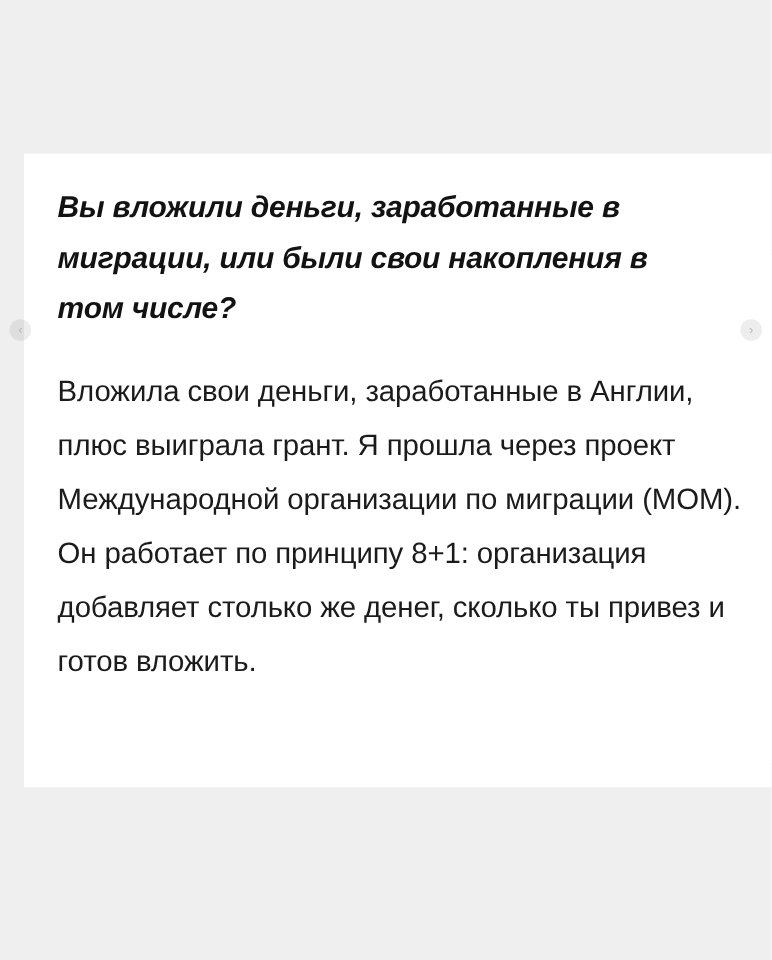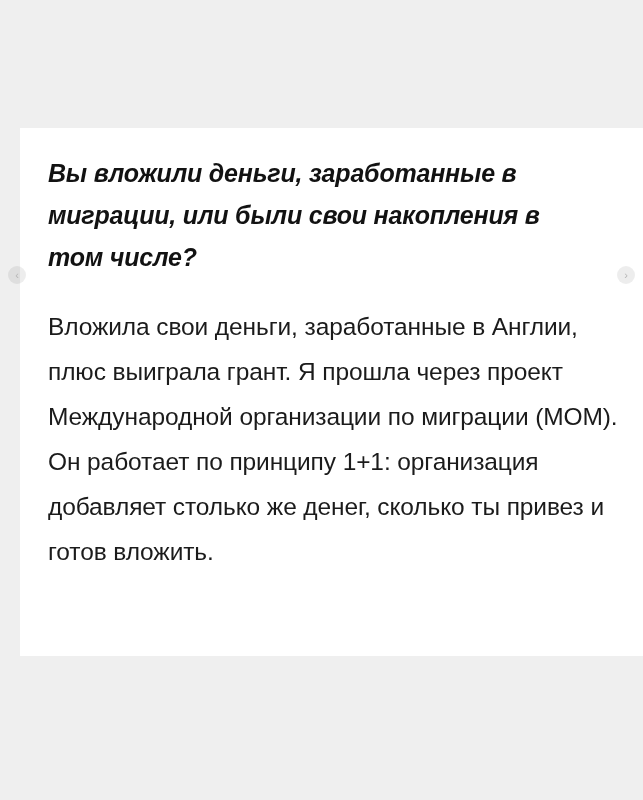--- a/index.html
+++ b/index.html
@@ -86,21 +86,21 @@
   }
 </style>
 </head>
 <body>
 
 <div class="screen">
 
   <div class="card">
     <div class="content">
       <p class="question">Вы вложили деньги, заработанные в миграции, или были свои накопления в том числе?</p>
-      <p class="answer">Вложила свои деньги, заработанные в Англии, плюс выиграла грант. Я прошла через проект Международной организации по миграции (МОМ). Он работает по принципу 1+1: организация добавляет столько же денег, сколько ты привез и готов вложить.</p>
+      <p class="answer">Вложила свои деньги, заработанные в Англии, плюс выиграла грант. Я прошла через проект Международной организации по миграции (МОМ). Он работает по принципу 8+1: организация добавляет столько же денег, сколько ты привез и готов вложить.</p>
     </div>
   </div>
 
   <div class="nav-arrow left">‹</div>
 
   <div class="nav-arrow right">›</div>
 
   <div class="watermark"></div>
 
 </div>

